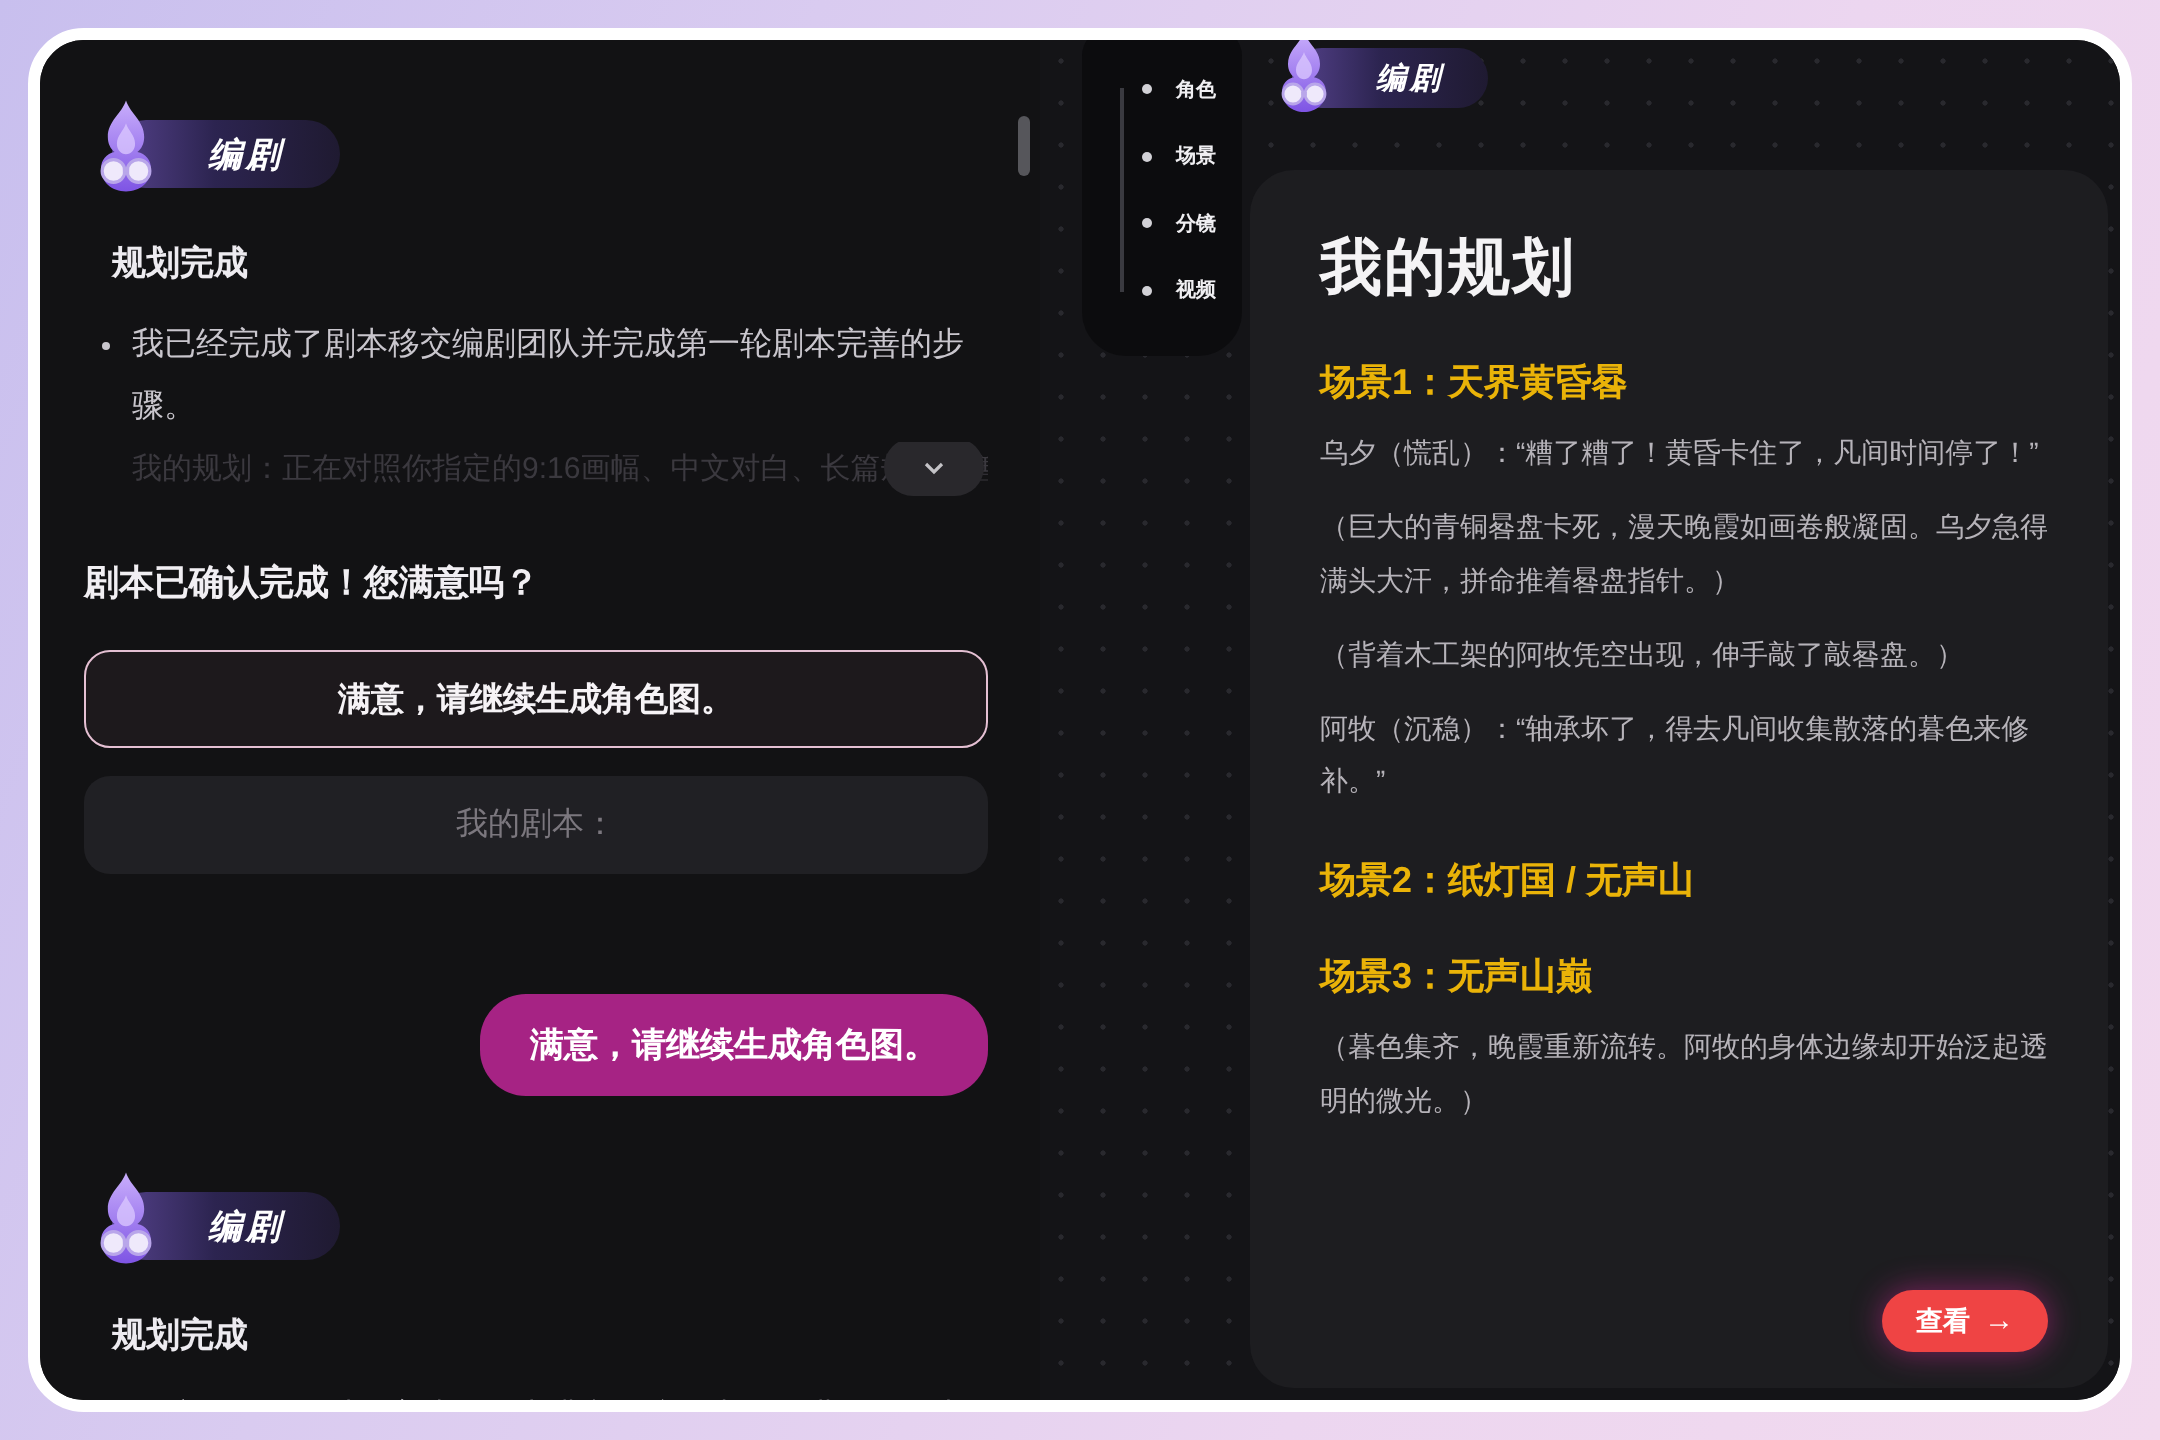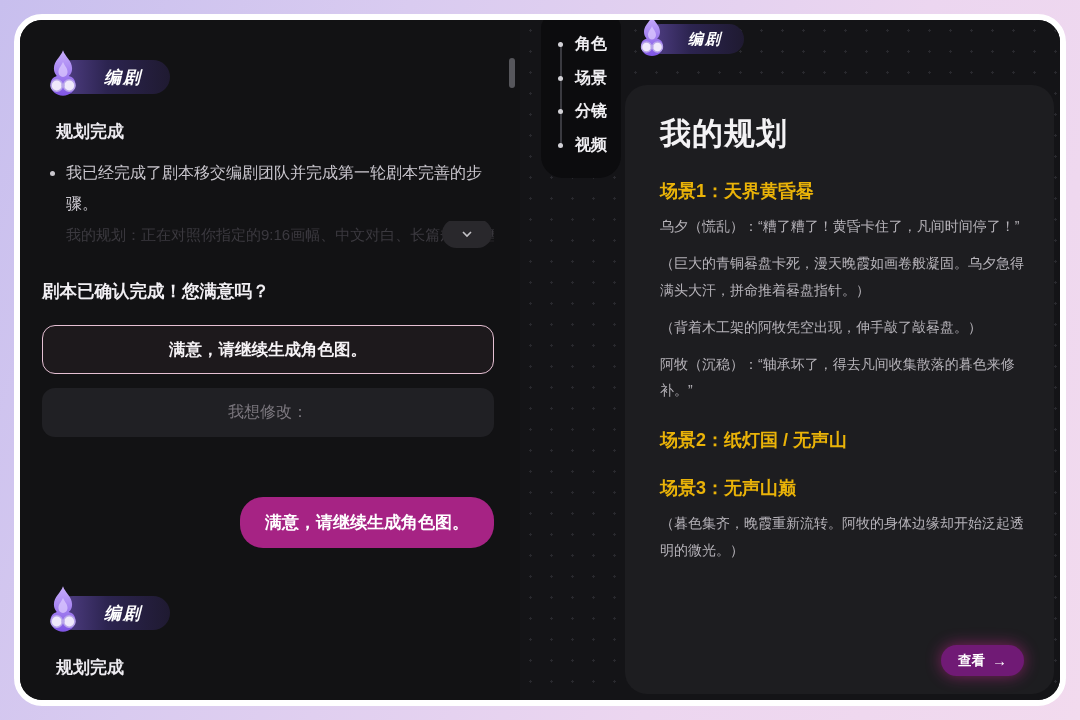--- a/index.html
+++ b/index.html
@@ -49,32 +49,32 @@
 
   
   .stage{flex:1;position:relative;background:#141417;
     background-image:radial-gradient(circle,#29292e 1.2px,transparent 1.4px);
     background-size:21px 21px;}
   .stepnav{position:absolute;left:21px;top:-6px;width:80px;background:#0c0c0e;
     border-radius:14px 14px 22px 22px;padding:14px 0 16px;}
   .stepnav ul{list-style:none;margin:0;padding:0 0 0 17px;position:relative;}
   .step-line{position:absolute;left:19px;top:16px;bottom:16px;width:2px;background:#3a3a40;}
   .stepnav li{display:flex;align-items:center;gap:12px;height:33.5px;color:#f0eff2;
-    font-size:16px;font-weight:600;cursor:pointer;position:relative;}
+    font-size:10px;font-weight:600;cursor:pointer;position:relative;justify-content:center;}
   .stepnav .dot{width:5px;height:5px;border-radius:50%;background:#d2d1d6;z-index:1;}
 
   .stage-badge{position:absolute;left:116px;top:4px;}
   .script-card{position:absolute;left:105px;right:6px;top:65px;bottom:6px;
     background:#1d1d20;border-radius:22px;padding:28px 30px 20px 35px;overflow:hidden;}
   .script-card h1{margin:0 0 8px;font-size:31px;font-weight:700;color:#f4f3f5;letter-spacing:1px;}
   .scene-h{font-size:18px;font-weight:700;color:#eab308;margin:24px 0 6px;}
   .scene-p{font-size:14px;line-height:1.92;margin:10px 0;}
   .dim-0{color:#b6b3b9;}
   .view-btn{position:absolute;right:30px;bottom:18px;height:31px;padding:0 17px;
-    border-radius:17px;border:none;background:#701a75;color:#fff;font-size:13.5px;
+    border-radius:17px;border:none;background:#ef4444;color:#fff;font-size:13.5px;
     font-weight:700;display:flex;align-items:center;gap:7px;cursor:pointer;
     box-shadow:0 0 16px rgba(250,43,177,.45);font-family:inherit;}
   .view-arrow{font-size:15px;line-height:1;}
 </style>
 </head>
 <body>
 
 <svg width="0" height="0" style="position:absolute">
   <defs>
     <linearGradient id="fg" x1="0" y1="0" x2="0" y2="1">
@@ -110,21 +110,21 @@
         <div class="preview-row">
           <span class="preview-text">我的规划：正在对照你指定的9:16画幅、中文对白、长篇规格完善剧本……</span>
           <button class="collapse-btn">
             <svg viewBox="0 0 24 24">
               <path d="M6 9l6 6 6-6"></path>
               </svg>
           </button>
         </div>
         <div class="question">剧本已确认完成！您满意吗？</div>
         <button class="btn btn-primary">满意，请继续生成角色图。</button>
-        <button class="btn btn-secondary">我想修改：</button>
+        <button class="btn btn-secondary">我的剧本：</button>
       </div>
 
       <div class="user-row">
         <div class="user-bubble">满意，请继续生成角色图。</div>
       </div>
 
       <div class="agent-block-2">
         <div class="badge">
           <svg class="avatar" viewBox="0 0 40 44">
               <use href="#flame-avatar"></use>

